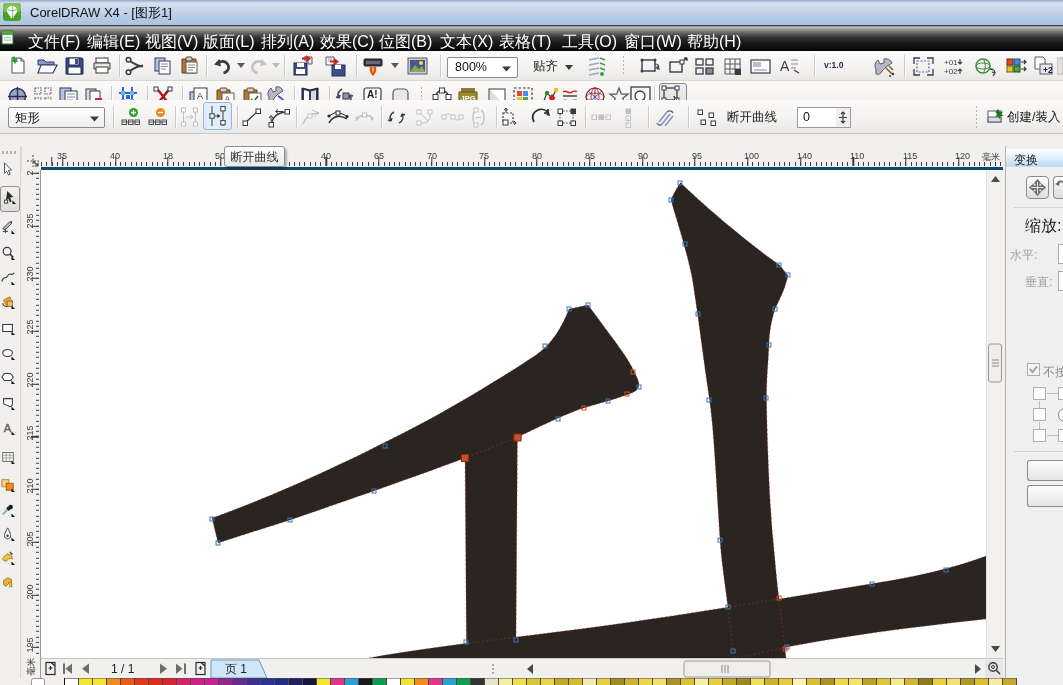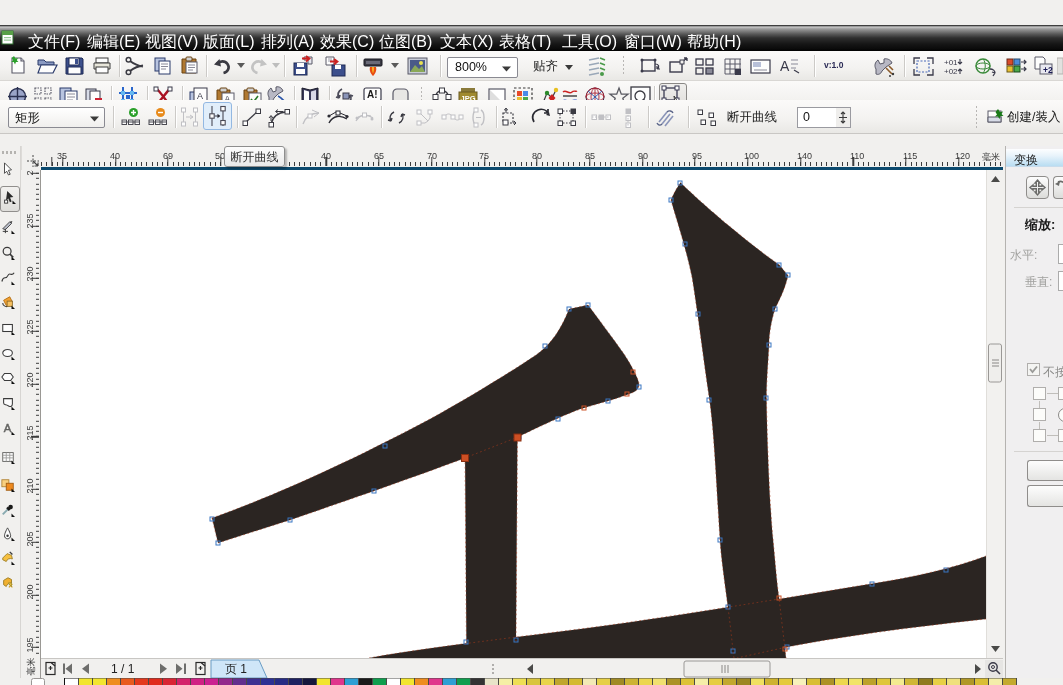--- a/index.html
+++ b/index.html
@@ -34,20 +34,30 @@
 
 #docker{left:1005px;top:146px;width:58px;height:539px;background:#f0eff0;border-left:1px solid #b5b3b0}
 
 #botbar{left:41px;top:658px;width:962px;height:20px;background:#f1f0ee;border-top:1px solid #c8c6c3}
 
 #palette{left:0;top:678px;width:1063px;height:7px;background:#f1f0ee}
 </style>
 </head>
 <body>
 <div id="app">
+  <div class="abs" id="title">
+    <svg class="abs" style="left:3px;top:3px" width="18" height="18">
+        <rect x="0" y="0" width="18" height="18" rx="3" fill="#4aa22e"></rect>
+        <rect x="0" y="0" width="18" height="9" rx="3" fill="#7cc24e"></rect>
+        <path d="M9,3 C12.5,3 14,5.5 14,8 C14,10.5 11.5,12.5 10.5,13.5 L10.5,15 L7.5,15 L7.5,13.5 C6.5,12.5 4,10.5 4,8 C4,5.5 5.5,3 9,3 Z" fill="#fff"></path>
+        <path d="M9,3 C10,5 10,11 9.3,15" stroke="#4aa22e" stroke-width=".7" fill="none"></path>
+        <path d="M4.6,6.5 C7,8 11,8 13.4,6.5" stroke="#4aa22e" stroke-width=".7" fill="none"></path>
+      </svg>
+    <div class="abs txt">CorelDRAW X4 - [图形1]</div>
+  </div>
   <div class="abs" id="menu">
     <svg class="abs" style="left:1px;top:5px" width="15" height="15">
         <rect x="1" y="1" width="11" height="13" fill="#fff" stroke="#2f6f2f"></rect>
         <rect x="1" y="1" width="11" height="4" fill="#58a048"></rect>
         <rect x="3" y="7" width="7" height="1.2" fill="#9c9"></rect>
         <rect x="3" y="9.5" width="7" height="1.2" fill="#9c9"></rect>
       </svg>
     <div class="mitem" style="left:28px">文件(F)</div>
     <div class="mitem" style="left:87px">编辑(E)</div>
     <div class="mitem" style="left:145px">视图(V)</div>
@@ -570,21 +580,21 @@
         <path d="M1,9 L14,9 L14,14 L1,14 Z" fill="#d8dce8" stroke="#5a5a68"></path>
         <path d="M11,1 L13,4 L16,3.5 L14.5,6 L16.5,8 L13.5,8 L12.5,11 L11,8.5 L8,8.5 L10,6.5 L8.5,4 Z" fill="#1a7a1a"></path>
       </svg>
     <div class="abs" style="left:1007px;top:9px;font-size:12.5px;color:#1a1a1a">创建/装入</div>
   </div>
   <div class="abs" id="hruler">
     <div style="position:absolute;left:20px;right:2px;bottom:1px;height:4px;background:repeating-linear-gradient(90deg,#3c3c3c 0 1px,transparent 1px 5.27px)"></div>
     <div style="position:absolute;left:20px;right:2px;bottom:1px;height:9px;background:repeating-linear-gradient(90deg,#3c3c3c 0 1px,transparent 1px 52.7px);background-position:21.3px 0"></div>
     <span class="rnum" style="left:36px;top:5px">35</span>
     <span class="rnum" style="left:89px;top:5px">40</span>
-    <span class="rnum" style="left:142px;top:5px">69</span>
+    <span class="rnum" style="left:142px;top:5px">18</span>
     <span class="rnum" style="left:194px;top:5px">50</span>
     <span class="rnum" style="left:247px;top:5px">55</span>
     <span class="rnum" style="left:300px;top:5px">40</span>
     <span class="rnum" style="left:353px;top:5px">65</span>
     <span class="rnum" style="left:406px;top:5px">70</span>
     <span class="rnum" style="left:458px;top:5px">75</span>
     <span class="rnum" style="left:511px;top:5px">80</span>
     <span class="rnum" style="left:564px;top:5px">85</span>
     <span class="rnum" style="left:617px;top:5px">90</span>
     <span class="rnum" style="left:671px;top:5px">95</span>
@@ -774,21 +784,21 @@
           <path d="M10.5,3 L13,6 L11.7,6 L11.7,9.3 L15,9.3 L15,8 L18,10.5 L15,13 L15,11.7 L11.7,11.7 L11.7,15 L13,15 L10.5,18 L8,15 L9.3,15 L9.3,11.7 L6,11.7 L6,13 L3,10.5 L6,8 L6,9.3 L9.3,9.3 L9.3,6 L8,6 Z" fill="none" stroke="#6a6a68" stroke-width="1.4"></path>
         </svg>
     </div>
     <div class="abs" style="left:47px;top:30px;width:11px;height:23px;background:linear-gradient(180deg,#fdfdfd,#dcdcda);border:1px solid #8f8d8b;border-radius:4px 0 0 4px;border-right:none">
       <svg width="11" height="21">
           <path d="M4,5 C8,3 11,6 11,10" fill="none" stroke="#6a6a68" stroke-width="1.6"></path>
           <path d="M1,7 L6,4 L5,9 Z" fill="#6a6a68"></path>
         </svg>
     </div>
     <div class="abs" style="left:8px;top:61px;width:50px;height:1px;background:#d5d3d1"></div>
-    <div class="abs" style="left:19px;top:70px;font-size:13px;font-weight:bold;color:#1a1a1a">缩放:</div>
+    <div class="abs" style="left:19px;top:70px;font-size:16px;font-weight:normal;color:#1a1a1a">缩放:</div>
     <div class="abs" style="left:4px;top:101px;font-size:12px;color:#a0a09e">水平:</div>
     <div class="abs" style="left:52px;top:98px;width:6px;height:20px;background:#fff;border:1px solid #ababab;border-right:none"></div>
     <div class="abs" style="left:19px;top:128px;font-size:12px;color:#a0a09e">垂直:</div>
     <div class="abs" style="left:52px;top:125px;width:6px;height:20px;background:#fff;border:1px solid #ababab;border-right:none"></div>
     <div class="abs" style="left:21px;top:217px;width:13px;height:13px;background:#f4f4f2;border:1px solid #b0aeac">
         <svg width="11" height="11">
           <path d="M2,5 L4.5,8 L9,2.5" fill="none" stroke="#9a9a98" stroke-width="1.8"></path>
         </svg>
       </div>
     <div class="abs" style="left:37px;top:218px;font-size:12px;color:#8a8a88;white-space:nowrap">不按</div>

